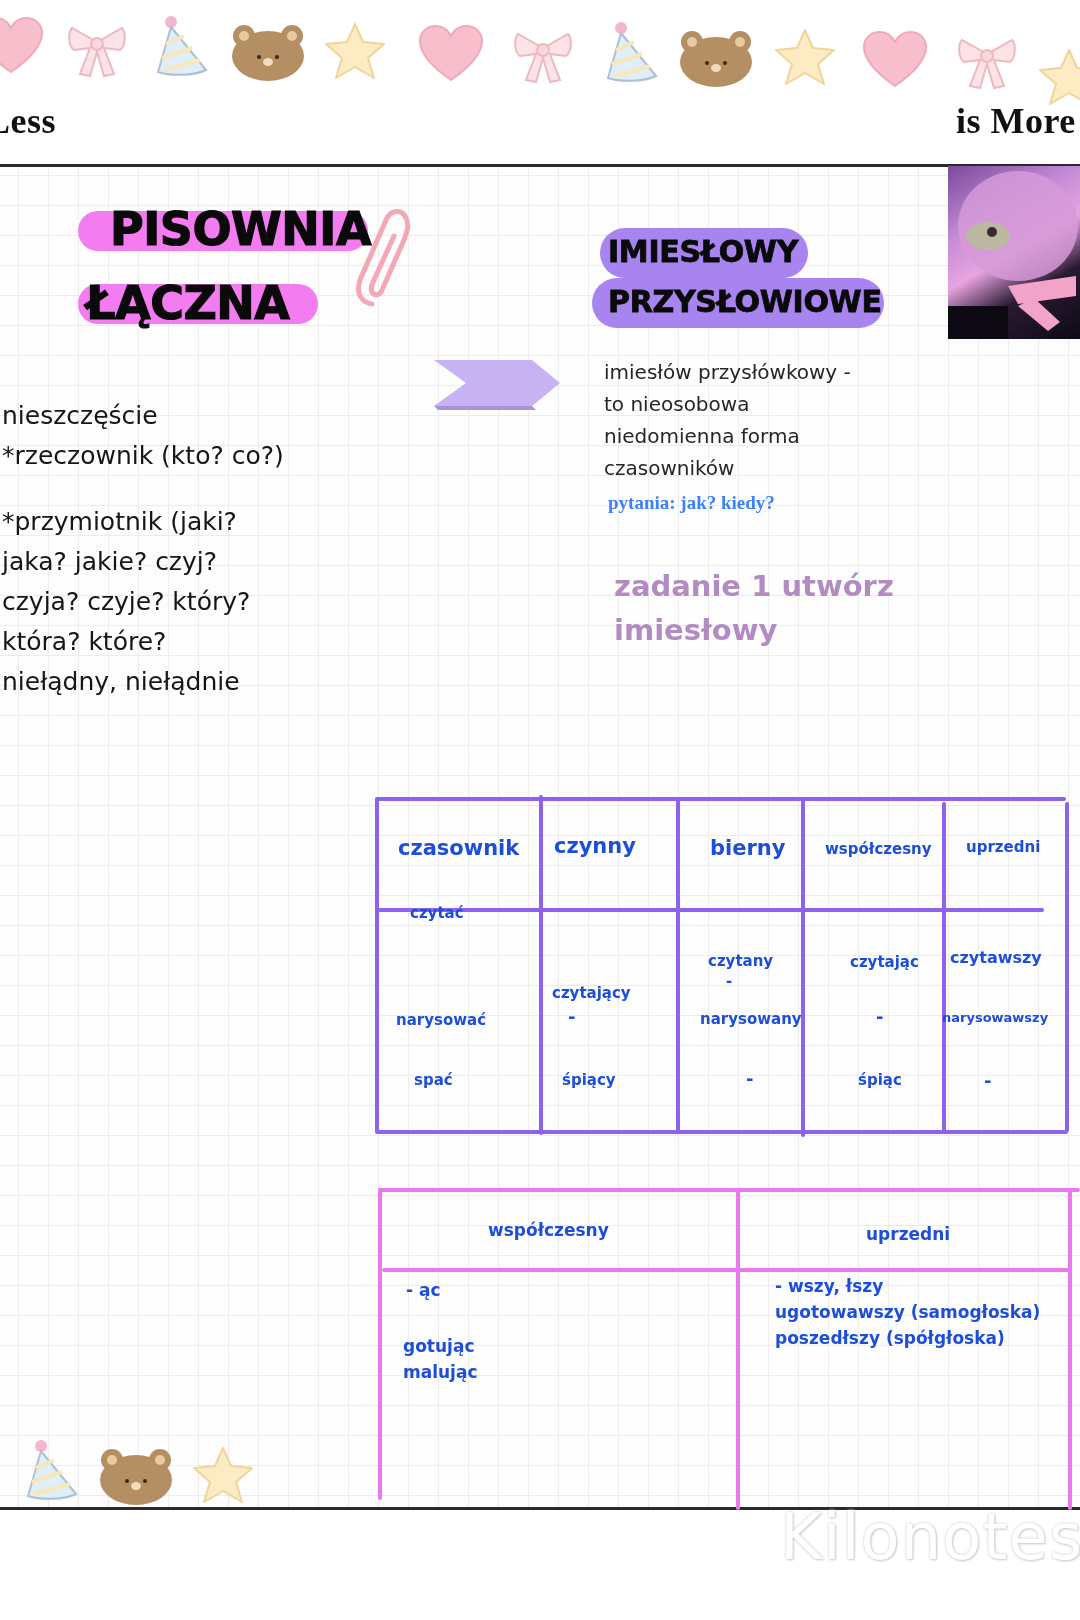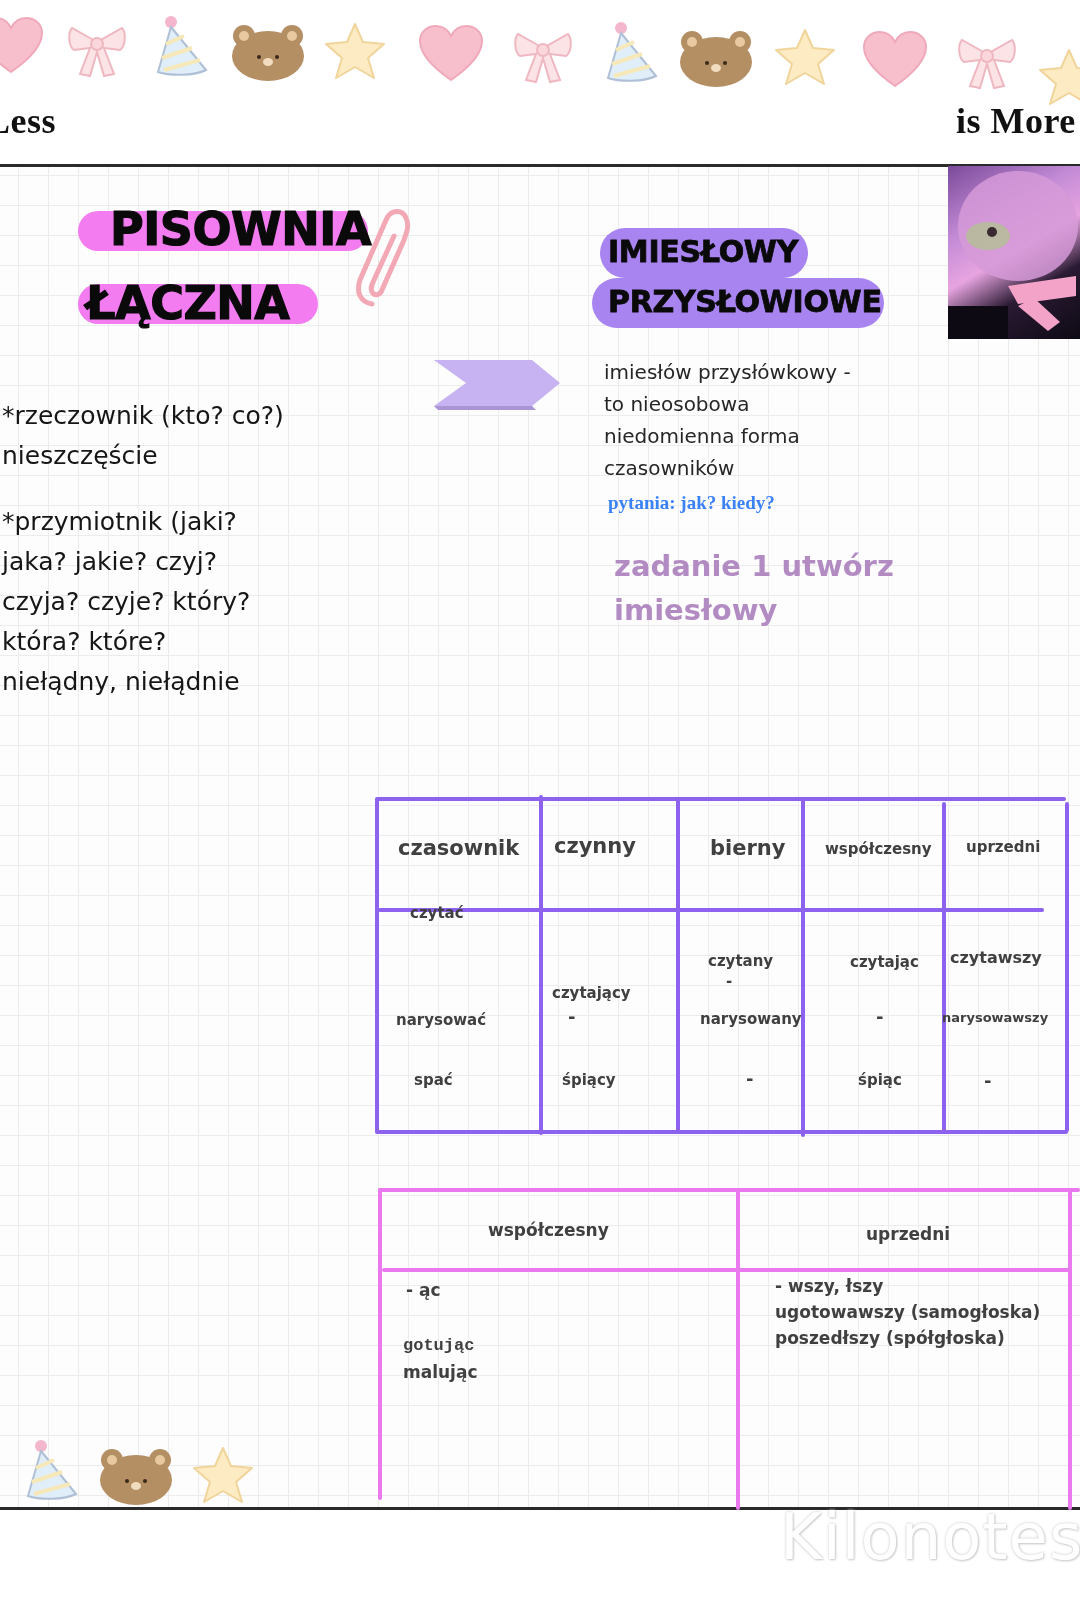--- a/index.html
+++ b/index.html
@@ -37,33 +37,33 @@
   .title-med { position: absolute; font-family: "DejaVu Sans", sans-serif; font-weight: 900;
     font-size: 30px; color: #0a0a0a; letter-spacing: -0.3px; -webkit-text-stroke: 0.8px #0a0a0a; }
 
   .body-text { position: absolute; font-family: "DejaVu Sans", sans-serif; font-size: 25px;
     line-height: 40px; color: #161616; }
   .def-text { position: absolute; font-family: "DejaVu Sans", sans-serif; font-size: 20px;
     line-height: 32px; color: #262626; }
   .q-text { position: absolute; font-family: Liberation Serif, serif; font-weight: bold;
     font-size: 19px; color: #3b82f6; }
   .task-text { position: absolute; font-family: "DejaVu Sans", sans-serif; font-weight: bold;
-    font-size: 29px; line-height: 44px; color: #b38bc3; }
+    font-size: 29px; line-height: 44px; color: #b38bc3; margin-top: 20px; }
 
   .photo { position: absolute; left: 948px; top: 166px; width: 132px; height: 173px;
     background: linear-gradient(150deg, #7a4a9a 0%, #c38bd6 30%, #e7a4e0 50%, #2a1a33 70%, #0d0a14 100%);
     overflow: hidden; }
 
   
   .line-v { position: absolute; width: 4px; border-radius: 2px; }
   .line-h { position: absolute; height: 4px; border-radius: 2px; }
   .purple { background: #8c62ef; }
   .magenta { background: #ea78ee; }
   .cell { position: absolute; font-family: "DejaVu Sans", sans-serif; font-weight: bold;
-    color: #404040; white-space: nowrap; }
+    color: #1d4ed8; white-space: nowrap; }
   .th { font-size: 21px; }
   .th-sm { font-size: 15px; }
   .td { font-size: 15px; }
   .dash { font-size: 18px; }
 
   .watermark { position: absolute; left: 780px; top: 1500px; font-family: "DejaVu Sans", sans-serif;
     font-size: 64px; color: #ffffff; text-shadow: 0 0 3px #c8c8c8, 1px 1px 2px #d0d0d0; letter-spacing: 1px; }
 </style>
 </head>
 <body>
@@ -144,22 +144,22 @@
 <svg class="abs" style="left:352px;top:206px;width:60px;height:108px;" viewBox="0 0 60 108">
   <path d="M20 98 C8 96 4 86 8 74 L34 14 C38 4 50 2 54 12 C58 20 54 28 52 34 L30 84 C28 90 22 90 20 86 C18 82 20 78 22 74 L42 30" fill="none" stroke="#f3a9b5" stroke-width="5" stroke-linecap="round"></path>
 </svg>
 
 <svg class="abs" style="left:428px;top:356px;width:134px;height:54px;" viewBox="0 0 134 54">
   <path d="M6 4 L104 4 L132 27 L104 50 L6 50 L38 27 Z" fill="#c7b2f2"></path>
   <path d="M6 50 L104 50 L108 54 L10 54 Z" fill="#a994d6"></path>
 </svg>
 
 <div class="body-text" style="left:2px;top:396px;">
+  <div>nieszczęście</div>
   <div>*rzeczownik (kto? co?)</div>
-  <div>nieszczęście</div>
 </div>
 <div class="body-text" style="left:2px;top:502px;">
   <div>*przymiotnik (jaki?</div>
   <div>jaka? jakie? czyj?</div>
   <div>czyja? czyje? który?</div>
   <div>która? które?</div>
   <div>niełądny, niełądnie</div>
 </div>
 
 <div class="pill-violet" style="left:600px;top:228px;width:208px;height:50px;"></div>
@@ -231,21 +231,21 @@
   <div class="line-h magenta" style="left:378px;top:1188px;width:702px;"></div>
   <div class="line-h magenta" style="left:382px;top:1268px;width:688px;"></div>
   <div class="line-v magenta" style="left:378px;top:1188px;height:312px;"></div>
   <div class="line-v magenta" style="left:736px;top:1188px;height:322px;"></div>
   <div class="line-v magenta" style="left:1068px;top:1190px;height:320px;"></div>
 
   <div class="cell" style="left:488px;top:1220px;font-size:17px;">współczesny</div>
   <div class="cell" style="left:866px;top:1224px;font-size:17px;">uprzedni</div>
 
   <div class="cell" style="left:406px;top:1280px;font-size:17px;">- ąc</div>
-  <div class="cell" style="left:403px;top:1336px;font-size:17px;font-family:Liberation Mono, monospace;">gotując</div>
+  <div class="cell" style="left:403px;top:1336px;font-size:17px;">gotując</div>
   <div class="cell" style="left:403px;top:1362px;font-size:17px;">malując</div>
 
   <div class="cell" style="left:775px;top:1276px;font-size:17px;">- wszy, łszy</div>
   <div class="cell" style="left:775px;top:1302px;font-size:17px;">ugotowawszy (samogłoska)</div>
   <div class="cell" style="left:775px;top:1328px;font-size:17px;">poszedłszy (spółgłoska)</div>
 </div>
 
 <div>
   <svg class="sticker hat" style="left:24px;top:1438px" viewBox="0 0 56 64">
       <circle cx="17" cy="8" r="6" fill="#f4b6cc"></circle>

